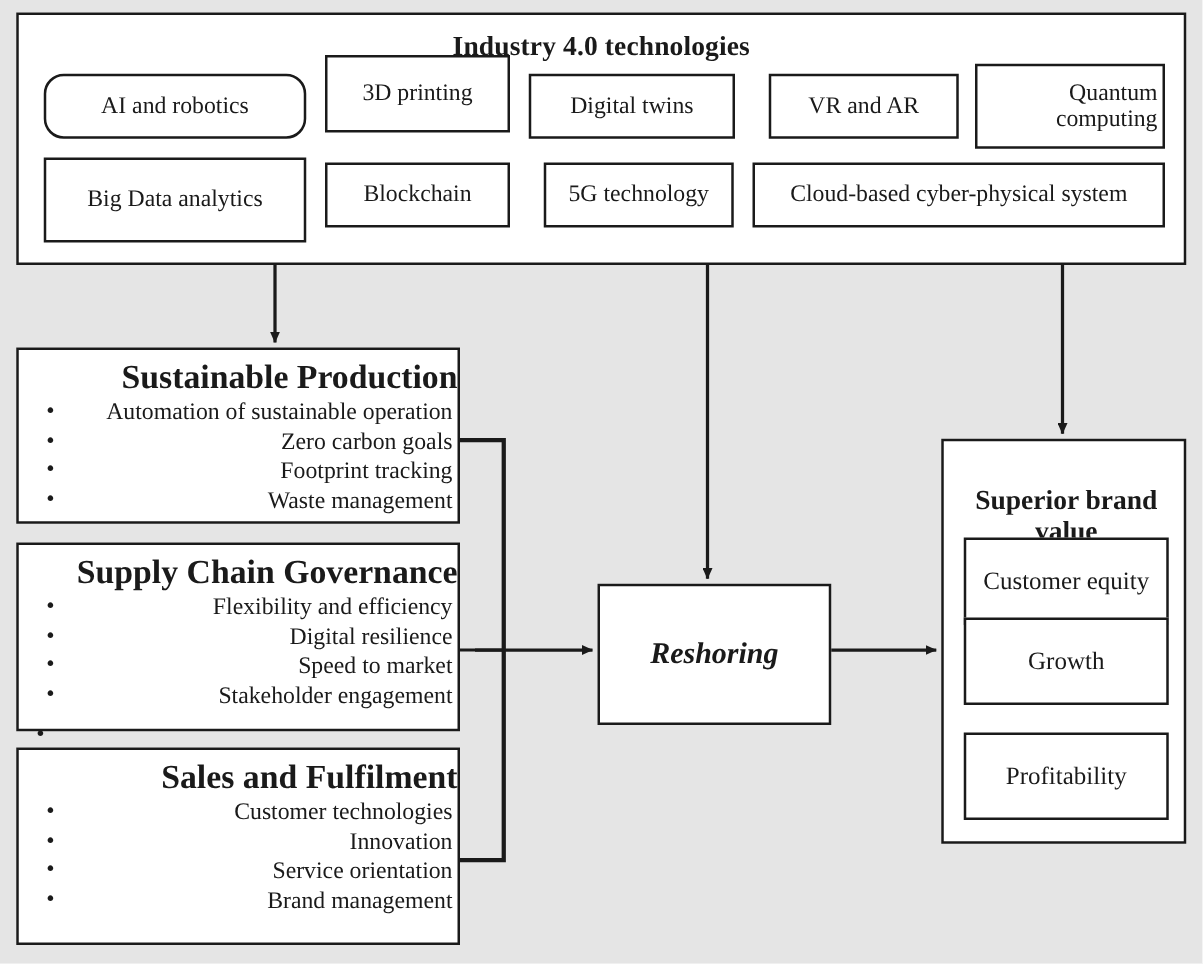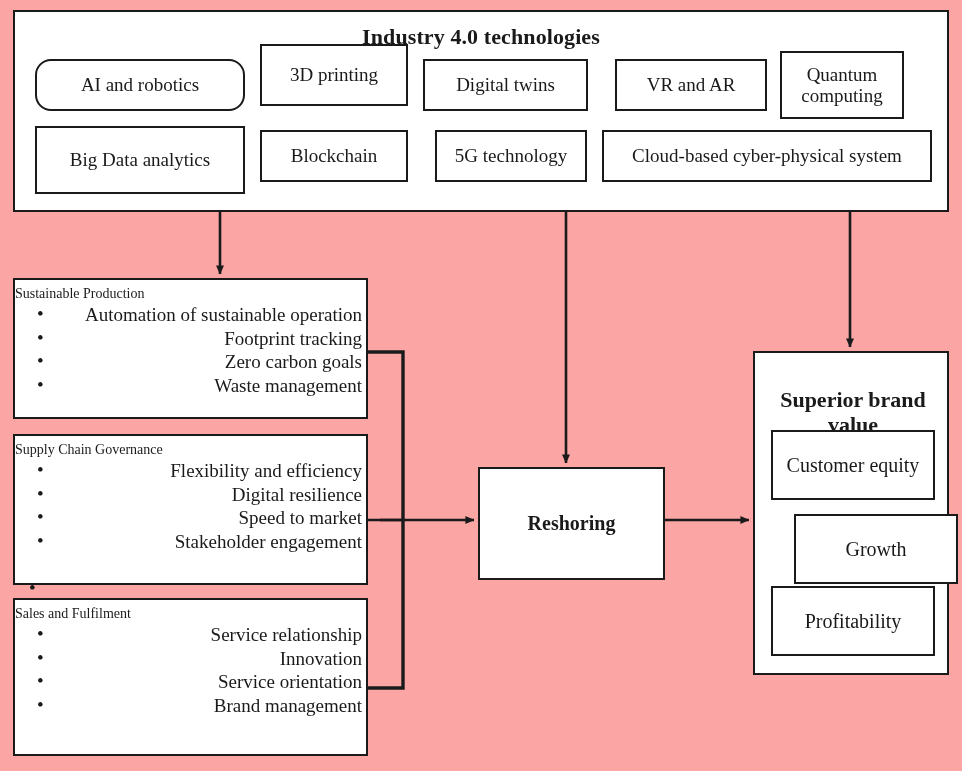--- a/index.html
+++ b/index.html
@@ -8,21 +8,21 @@
     background: #ffffff;
   }
   body {
     font-family: "Liberation Serif", "DejaVu Serif", serif;
     color: #1a1a1a;
   }
   #canvas {
     position: relative;
     width: 962px;
     height: 771px;
-    background: #fca5a5;
+    background: #e5e5e5;
     overflow: hidden;
   }
 
   
   .box {
     position: absolute;
     box-sizing: border-box;
     border: 2.5px solid #1a1a1a;
     background: #ffffff;
   }
@@ -60,23 +60,23 @@
 
   
   .cap-box {
     position: absolute;
     box-sizing: border-box;
     border: 2.5px solid #1a1a1a;
     background: #ffffff;
     padding: 6px 0 4px 0;
   }
   .cap-title {
-    text-align: left;
-    font-weight: normal;
-    font-size: 14px;
+    text-align: right;
+    font-weight: bold;
+    font-size: 27px;
     margin-bottom: 1px;
   }
   .cap-list {
     margin: 0;
     padding: 0 4px 0 22px;
     list-style: none;
     text-align: right;
   }
   .cap-list li {
     font-size: 19px;
@@ -112,21 +112,22 @@
     left: 478px;
     top: 467px;
     width: 187px;
     height: 113px;
     display: flex;
     align-items: center;
     justify-content: center;
   }
   #reshoring-label {
     font-weight: bold;
-    font-size: 20px;
+    font-size: 24px;
+    font-style: italic;
   }
 
   
   #brand-box {
     left: 753px;
     top: 351px;
     width: 196px;
     height: 324px;
   }
   #brand-title {
@@ -148,21 +149,21 @@
     border: 2.5px solid #1a1a1a;
     background: #ffffff;
     display: flex;
     align-items: center;
     justify-content: center;
     text-align: center;
     font-size: 20px;
     line-height: 1.12;
   }
   #brand-item-0 { top: 77px;  height: 70px; }
-  #brand-item-1 { top: 161px; height: 70px; margin-left: 23px; }
+  #brand-item-1 { top: 141px; height: 70px; }
   #brand-item-2 { top: 233px; height: 70px; }
 
   
   svg#wires {
     position: absolute;
     left: 0;
     top: 0;
     width: 962px;
     height: 771px;
     pointer-events: none;
@@ -181,21 +182,21 @@
     </div>
     <div class="tile" style="left:245px; top:32px; width:148px; height:62px;">
       <span>3D printing</span>
     </div>
     <div class="tile" style="left:408px; top:47px; width:165px; height:52px;">
       <span>Digital twins</span>
     </div>
     <div class="tile" style="left:600px; top:47px; width:152px; height:52px;">
       <span>VR and AR</span>
     </div>
-    <div class="tile" style="left:765px; top:39px; width:124px; height:68px;">
+    <div class="tile" style="left:765px; top:39px; width:152px; height:68px;text-align:right;">
       <span>Quantum computing</span>
     </div>
 
     <div class="tile" style="left:20px; top:114px; width:210px; height:68px;">
       <span>Big Data analytics</span>
     </div>
     <div class="tile" style="left:245px; top:118px; width:148px; height:52px;">
       <span>Blockchain</span>
     </div>
     <div class="tile" style="left:420px; top:118px; width:152px; height:52px;">
@@ -203,41 +204,41 @@
     </div>
     <div class="tile" style="left:587px; top:118px; width:330px; height:52px;">
       <span>Cloud-based cyber-physical system</span>
     </div>
   </div>
 
   <div class="cap-box" id="cap-sustainable">
     <div class="cap-title">Sustainable Production</div>
     <ul class="cap-list">
       <li>Automation of sustainable operation</li>
+      <li>Zero carbon goals</li>
       <li>Footprint tracking</li>
-      <li>Zero carbon goals</li>
       <li>Waste management</li>
     </ul>
   </div>
 
   <div class="cap-box" id="cap-supply">
     <div class="cap-title">Supply Chain Governance</div>
     <ul class="cap-list">
       <li>Flexibility and efficiency</li>
       <li>Digital resilience</li>
       <li>Speed to market</li>
       <li>Stakeholder engagement</li>
     </ul>
   </div>
   <div id="stray-bullet">•</div>
 
   <div class="cap-box" id="cap-sales">
     <div class="cap-title">Sales and Fulfilment</div>
     <ul class="cap-list">
-      <li>Service relationship</li>
+      <li>Customer technologies</li>
       <li>Innovation</li>
       <li>Service orientation</li>
       <li>Brand management</li>
     </ul>
   </div>
 
   <div class="box" id="reshoring-box">
     <span id="reshoring-label">Reshoring</span>
   </div>
 

